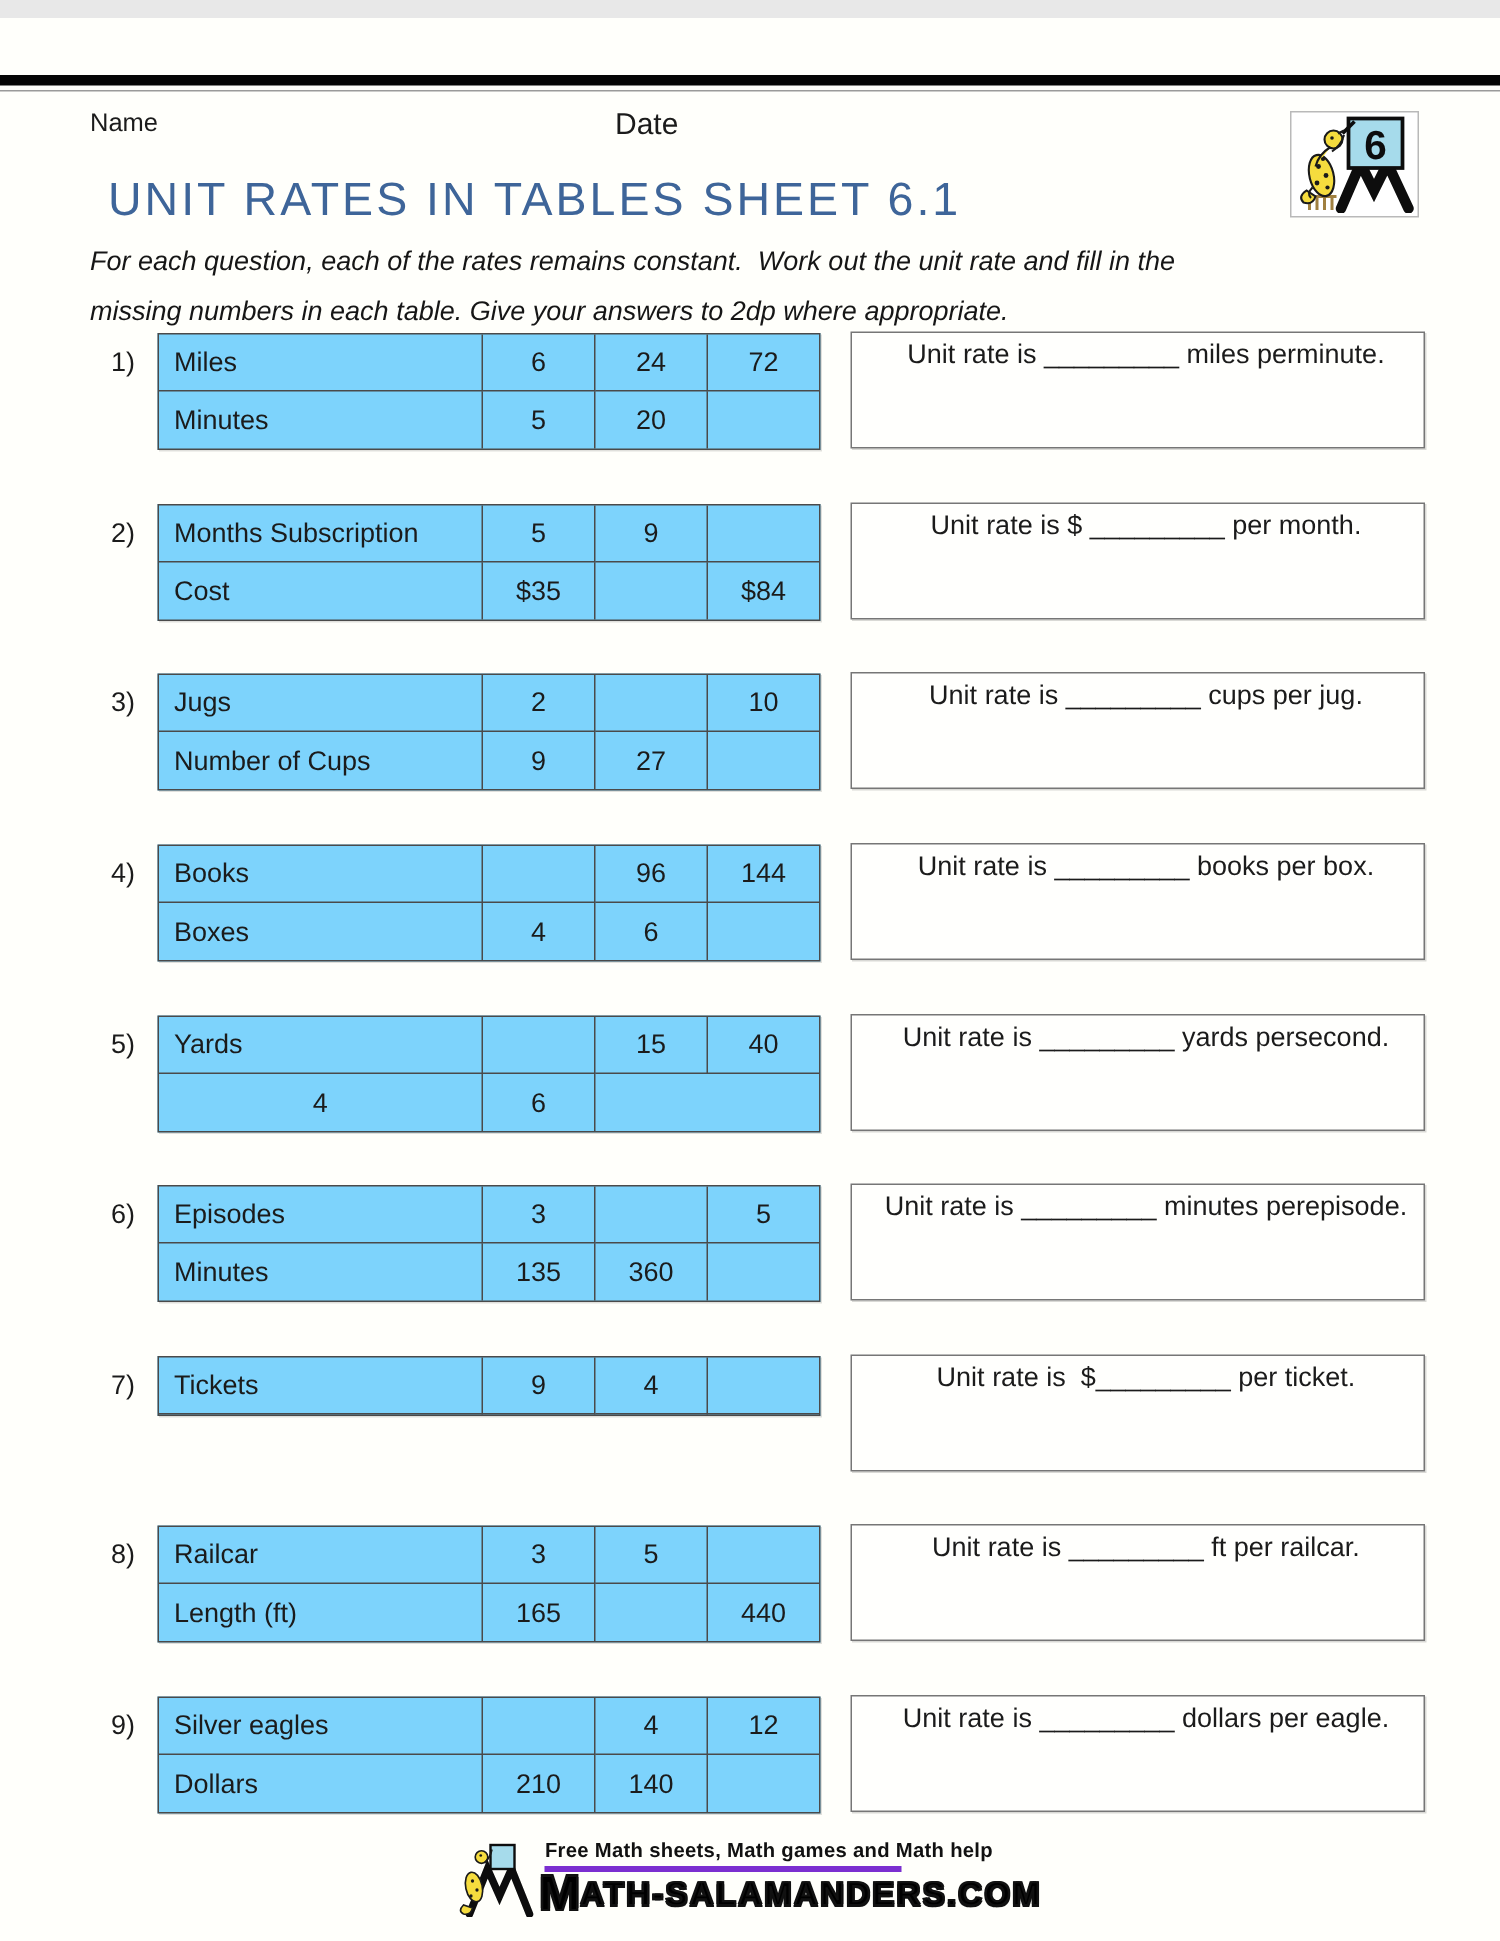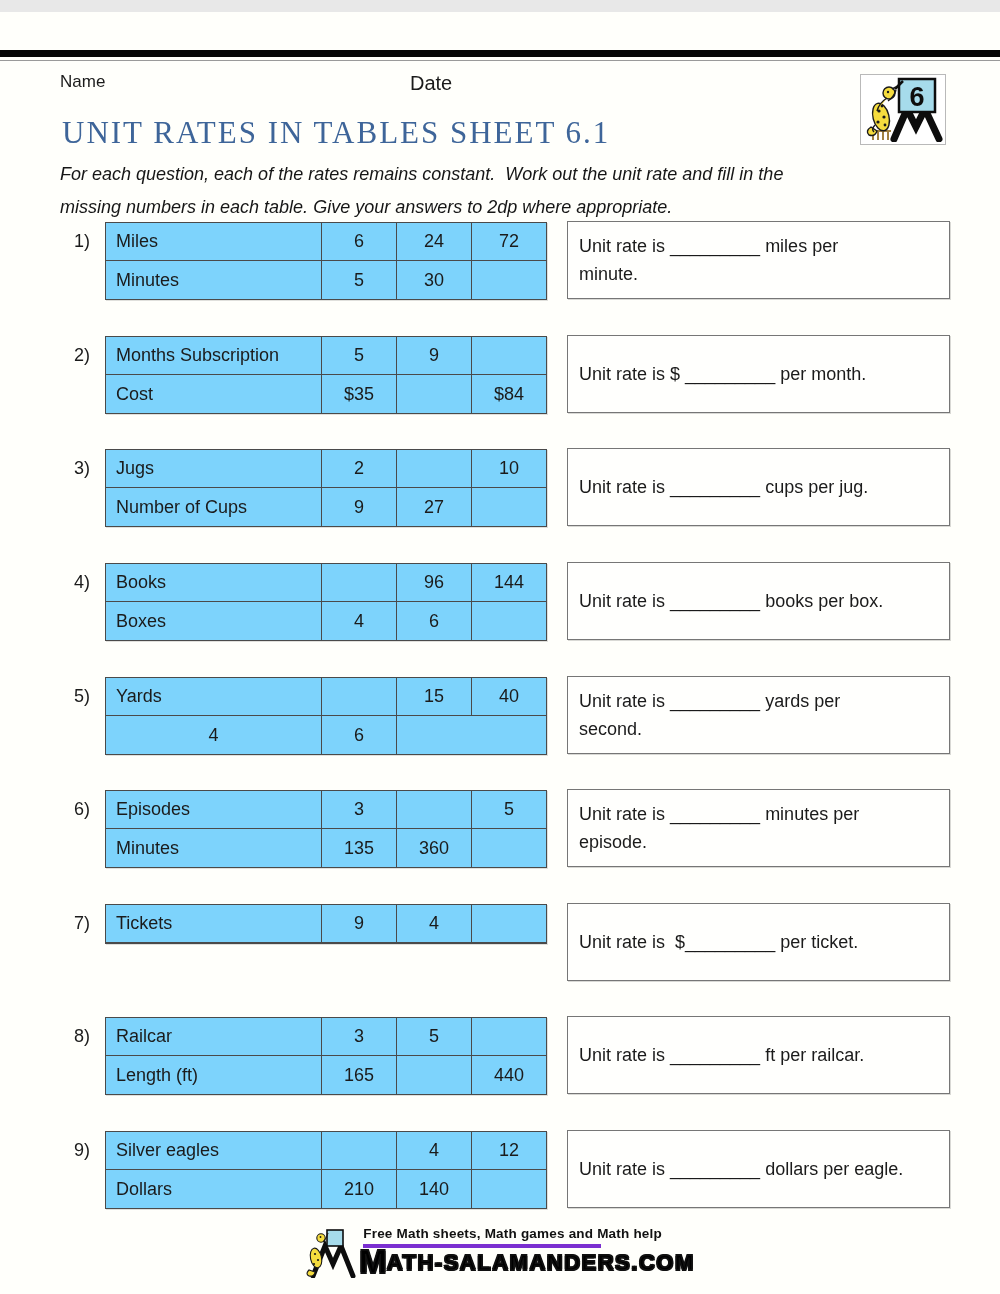--- a/index.html
+++ b/index.html
@@ -14,22 +14,22 @@
 
   .name-label { position:absolute; left:60px;  top:60px; font-size:17px; }
   .date-label { position:absolute; left:410px; top:60px; font-size:20px; }
 
   .grade-logo-box {
     position:absolute; left:860px; top:62px; width:84px; height:69px;
     background:#ffffff; border:1px solid #b9b9b9;
   }
 
   .sheet-title {
-    position:absolute; left:62px; top:103px;
-    font-family:Liberation Serif, serif;
+    position:absolute; left:72px; top:103px;
+    font-family:Liberation Sans, sans-serif;
     font-size:31px; letter-spacing:2px; color:#3e6599; white-space:nowrap;
   }
 
   .instructions {
     position:absolute; left:60px; top:146px; width:890px;
     font-size:18px; font-style:italic; line-height:33px; color:#161616;
     white-space:pre-wrap;
   }
 
   
@@ -47,21 +47,21 @@
   .t-row { display:grid; grid-template-columns:216px 75px 75px 74px; height:38px; }
   .t-row.top > div { border-bottom:1px solid #4a4a4a; }
   .t-label, .t-cell { border-right:1px solid #4a4a4a; display:flex; align-items:center; font-size:18px; overflow:hidden; }
   .t-label { padding-left:10px; justify-content:flex-start; }
   .t-cell  { justify-content:center; }
   .t-cell.last { border-right:none; }
   .q-answer {
     position:absolute; left:567px; top:-1px; width:370px; height:76px;
     border:1px solid #767676; background:#fffffd;
     box-shadow:1px 1px 0 rgba(0,0,0,0.15);
-    display:flex; flex-direction:column; justify-content:center;
+    display:flex; flex-direction:row; justify-content:center;
     padding-left:11px; font-size:18px; line-height:28px;
   }
   .ans-line { white-space:pre-wrap; }
 
   
   .footer {
     position:absolute; left:0; top:1214px; width:1000px;
     display:flex; justify-content:center; align-items:flex-start;
   }
   .footer-col { margin-left:2px; }
@@ -138,21 +138,21 @@
     <div class="q-table">
       <div class="t-row top">
         <div class="t-label">Miles</div>
         <div class="t-cell">6</div>
         <div class="t-cell">24</div>
         <div class="t-cell last">72</div>
       </div>
       <div class="t-row">
         <div class="t-label">Minutes</div>
         <div class="t-cell">5</div>
-        <div class="t-cell">30</div>
+        <div class="t-cell">20</div>
         <div class="t-cell last"></div>
       </div>
     </div>
     <div class="q-answer">
           <div class="ans-line">Unit rate is _________ miles per</div>
           <div class="ans-line">minute.</div>
         </div>
   </div>
 
   <div class="question" style="top: 324px;">

